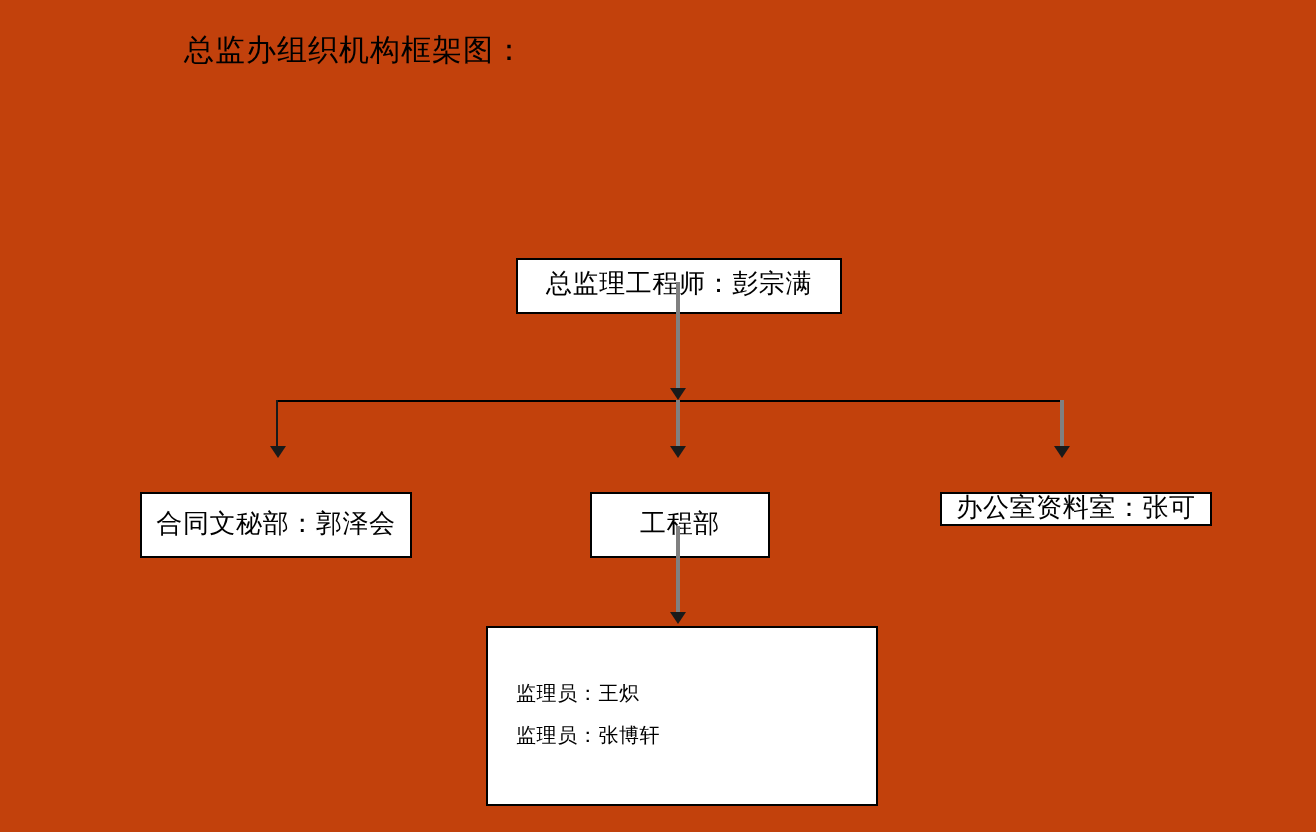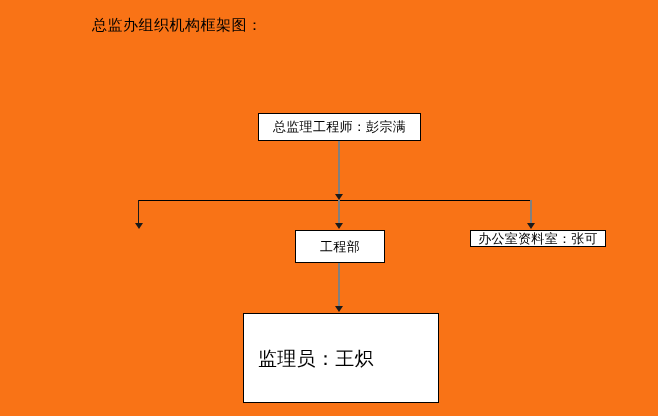--- a/index.html
+++ b/index.html
@@ -9,21 +9,21 @@
     background: #ffffff;
   }
   body {
     font-family: "DejaVu Sans", "Liberation Sans", sans-serif;
     color: #000000;
   }
   #canvas {
     position: relative;
     width: 658px;
     height: 416px;
-    background: #f97316;
+    background: #c2410c;
     overflow: hidden;
   }
 
   
   .chart-title {
     position: absolute;
     left: 92px;
     top: 14px;
     font-size: 15px;
     line-height: 22px;
@@ -34,20 +34,21 @@
 
   
   .node {
     position: absolute;
     box-sizing: border-box;
     border: 1px solid #000000;
     background: #ffffff;
     display: flex;
     align-items: center;
     justify-content: center;
+    margin-top: 16px;
   }
   .node-label {
     font-size: 13px;
     line-height: 18px;
     white-space: nowrap;
     letter-spacing: 0.3px;
     color: #000000;
   }
 
   #node-chief        { left: 258px; top: 113px; width: 163px; height: 28px; }
@@ -64,21 +65,21 @@
     height: 90px;
     box-sizing: border-box;
     border: 1px solid #000000;
     background: #ffffff;
     display: flex;
     flex-direction: column;
     justify-content: center;
     padding: 3px 0 3px 14px;
   }
   .inspector-row {
-    font-size: 19px;
+    font-size: 10px;
     line-height: 21px;
     white-space: nowrap;
     letter-spacing: 0.3px;
     color: #000000;
   }
 
   
   .conn {
     position: absolute;
   }
@@ -128,29 +129,33 @@
 
   <div class="conn stem-black" style="left:138px; top:200px; height:25px;"></div>
   <div class="arrowhead" style="left:135px; top:223px;"></div>
 
   <div class="conn stem-gray" style="left:338px; top:200px; height:25px;"></div>
   <div class="arrowhead" style="left:335px; top:223px;"></div>
 
   <div class="conn stem-gray" style="left:530px; top:200px; height:25px;"></div>
   <div class="arrowhead" style="left:527px; top:223px;"></div>
 
+  <div class="node" id="node-contract">
+    <span class="node-label">合同文秘部：郭泽会</span>
+  </div>
 
   <div class="node" id="node-engineering">
     <span class="node-label">工程部</span>
   </div>
 
   <div class="node" id="node-office">
     <span class="node-label">办公室资料室：张可</span>
   </div>
 
   <div class="conn stem-gray" style="left:338px; top:263px; height:44px;"></div>
   <div class="arrowhead" style="left:335px; top:306px;"></div>
 
   <div id="node-inspectors">
     <div class="inspector-row">监理员：王炽</div>
+    <div class="inspector-row">监理员：张博轩</div>
   </div>
 
 </div>
 
 </body></html>

